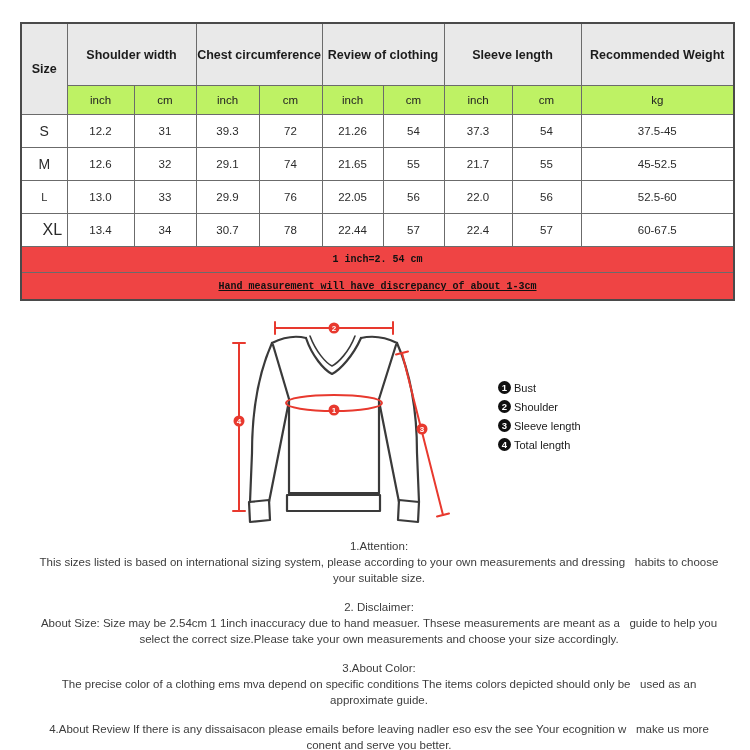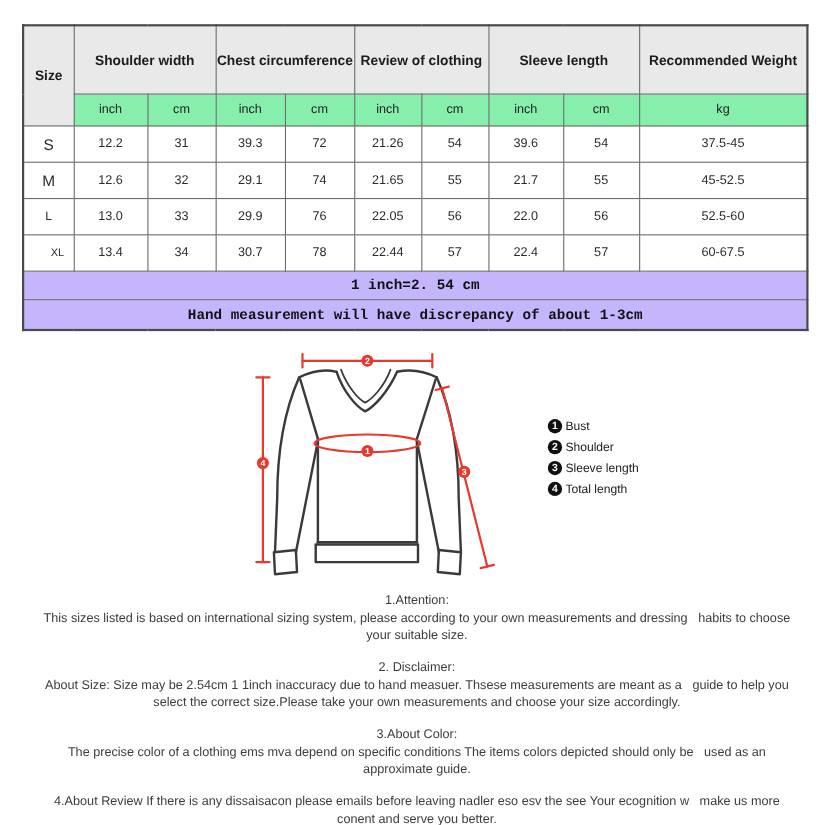--- a/index.html
+++ b/index.html
@@ -14,33 +14,33 @@
     border:2px solid #4a4a4a;
   }
   .size-table th,.size-table td{
     border:1px solid #6b6b6b;text-align:center;vertical-align:middle;
     font-weight:normal;padding:0;margin-left:37px;
   }
   .size-table thead tr.grp th{
     background:#e9e9e9;font-weight:bold;font-size:12.5px;height:61px;color:#1c1c1c;
   }
   .size-table thead tr.units th{
-    background:#86efac;font-size:11.5px;height:28px;color:#222;
+    background:#bef264;font-size:11.5px;height:28px;color:#222;
   }
   .size-table tbody td{font-size:11.5px;height:32px;background:#fff;}
   .size-table tbody tr:nth-child(1) .size-cell{font-size:14px;}
   .size-table tbody tr:nth-child(2) .size-cell{font-size:14px;}
   .size-table tbody tr:nth-child(3) .size-cell{font-size:11px;}
-  .size-table tbody tr:nth-child(4) .size-cell{font-size:10px;padding-left:16px;}
+  .size-table tbody tr:nth-child(4) .size-cell{font-size:16px;padding-left:16px;}
   .size-table tfoot td{
-    font-family:"Liberation Mono", monospace;font-weight:bold;font-size:13px;
-    background:#c4b5fd;color:#111;
+    font-family:"Liberation Mono", monospace;font-weight:bold;font-size:10px;
+    background:#ef4444;color:#111;
   }
   .size-table tfoot tr:nth-child(1) td{height:25px;}
-  .size-table tfoot tr:nth-child(2) td{height:26px;}
+  .size-table tfoot tr:nth-child(2) td{height:26px;text-decoration:underline;}
   
   .diagram-svg{position:absolute;left:226px;top:314px;}
   .legend{position:absolute;left:498px;top:381px;}
   .legend-item{display:flex;align-items:center;margin-bottom:6px;}
   .legend-num{
     width:13px;height:13px;border-radius:50%;background:#101010;color:#fff;
     font-size:9.5px;font-weight:bold;display:inline-flex;align-items:center;
     justify-content:center;flex:0 0 13px;line-height:13px;
   }
   .legend-label{font-size:11px;color:#1a1a1a;margin-left:3px;}
@@ -90,21 +90,21 @@
   </thead>
   <tbody>
     <tr>
       <td class="size-cell">S</td>
       <td>12.2</td>
       <td>31</td>
       <td>39.3</td>
       <td>72</td>
       <td>21.26</td>
       <td>54</td>
-      <td>39.6</td>
+      <td>37.3</td>
       <td>54</td>
       <td>37.5-45</td>
     </tr>
     <tr>
       <td class="size-cell">M</td>
       <td>12.6</td>
       <td>32</td>
       <td>29.1</td>
       <td>74</td>
       <td>21.65</td>

